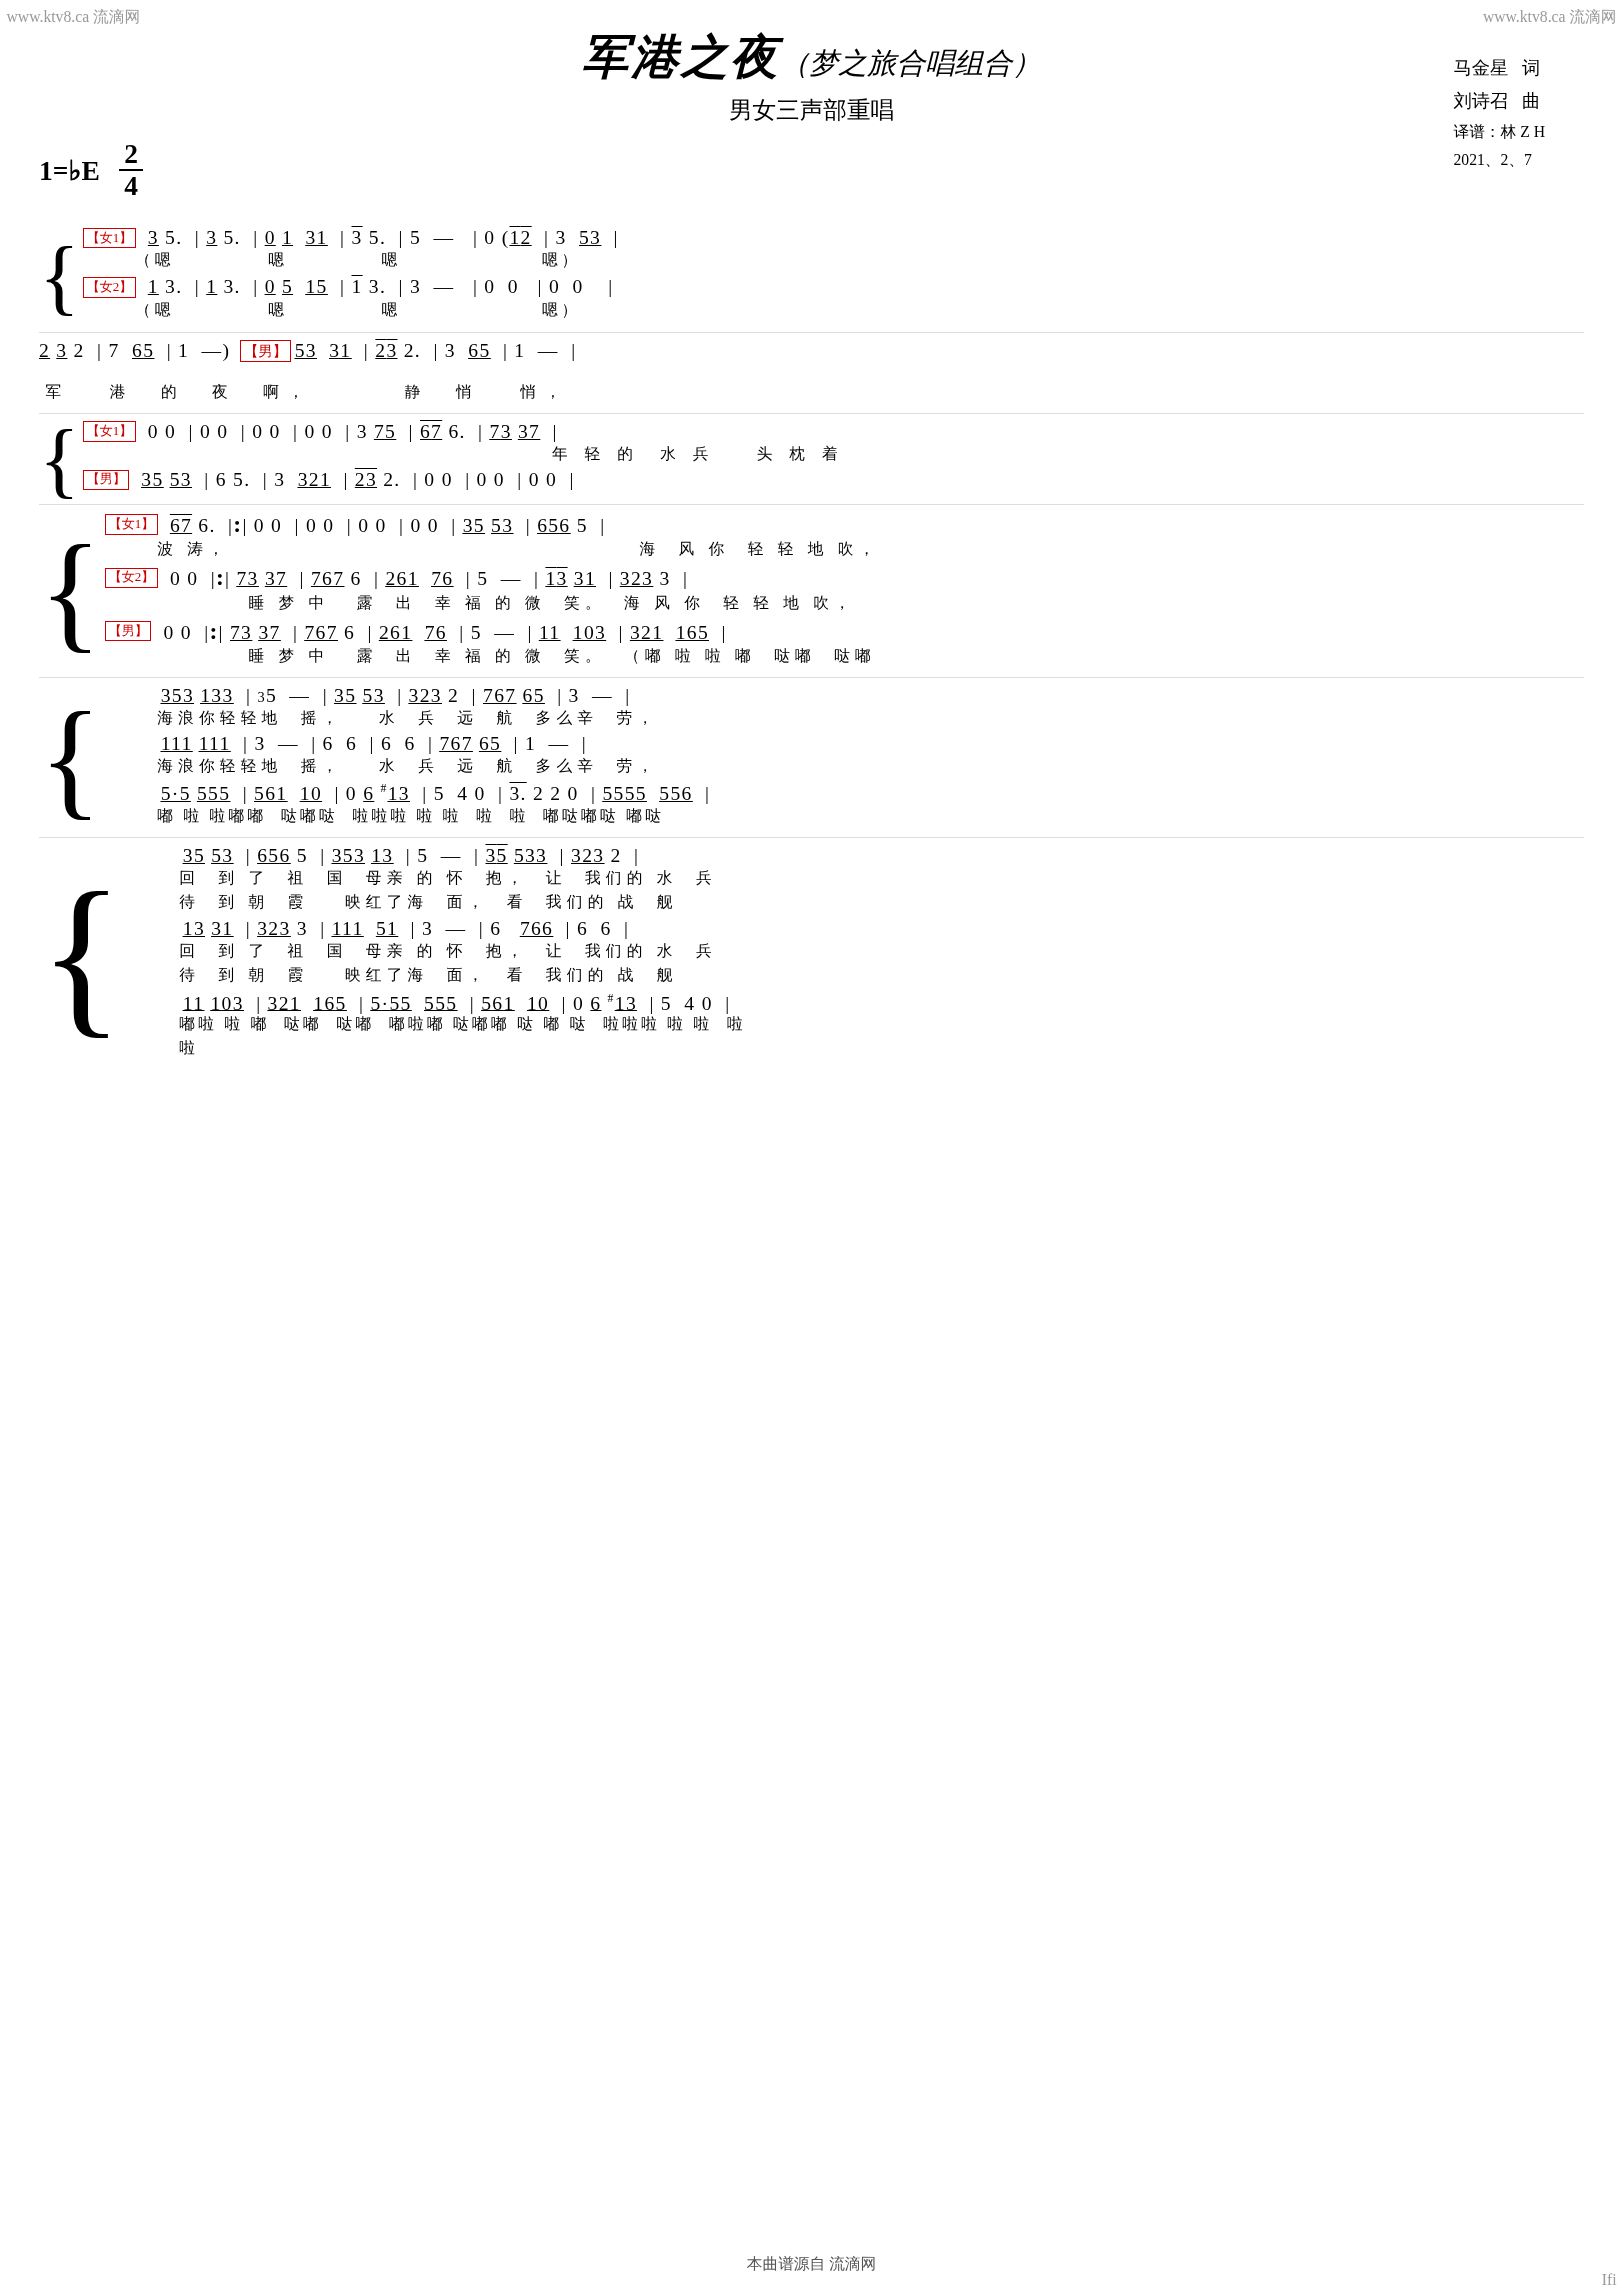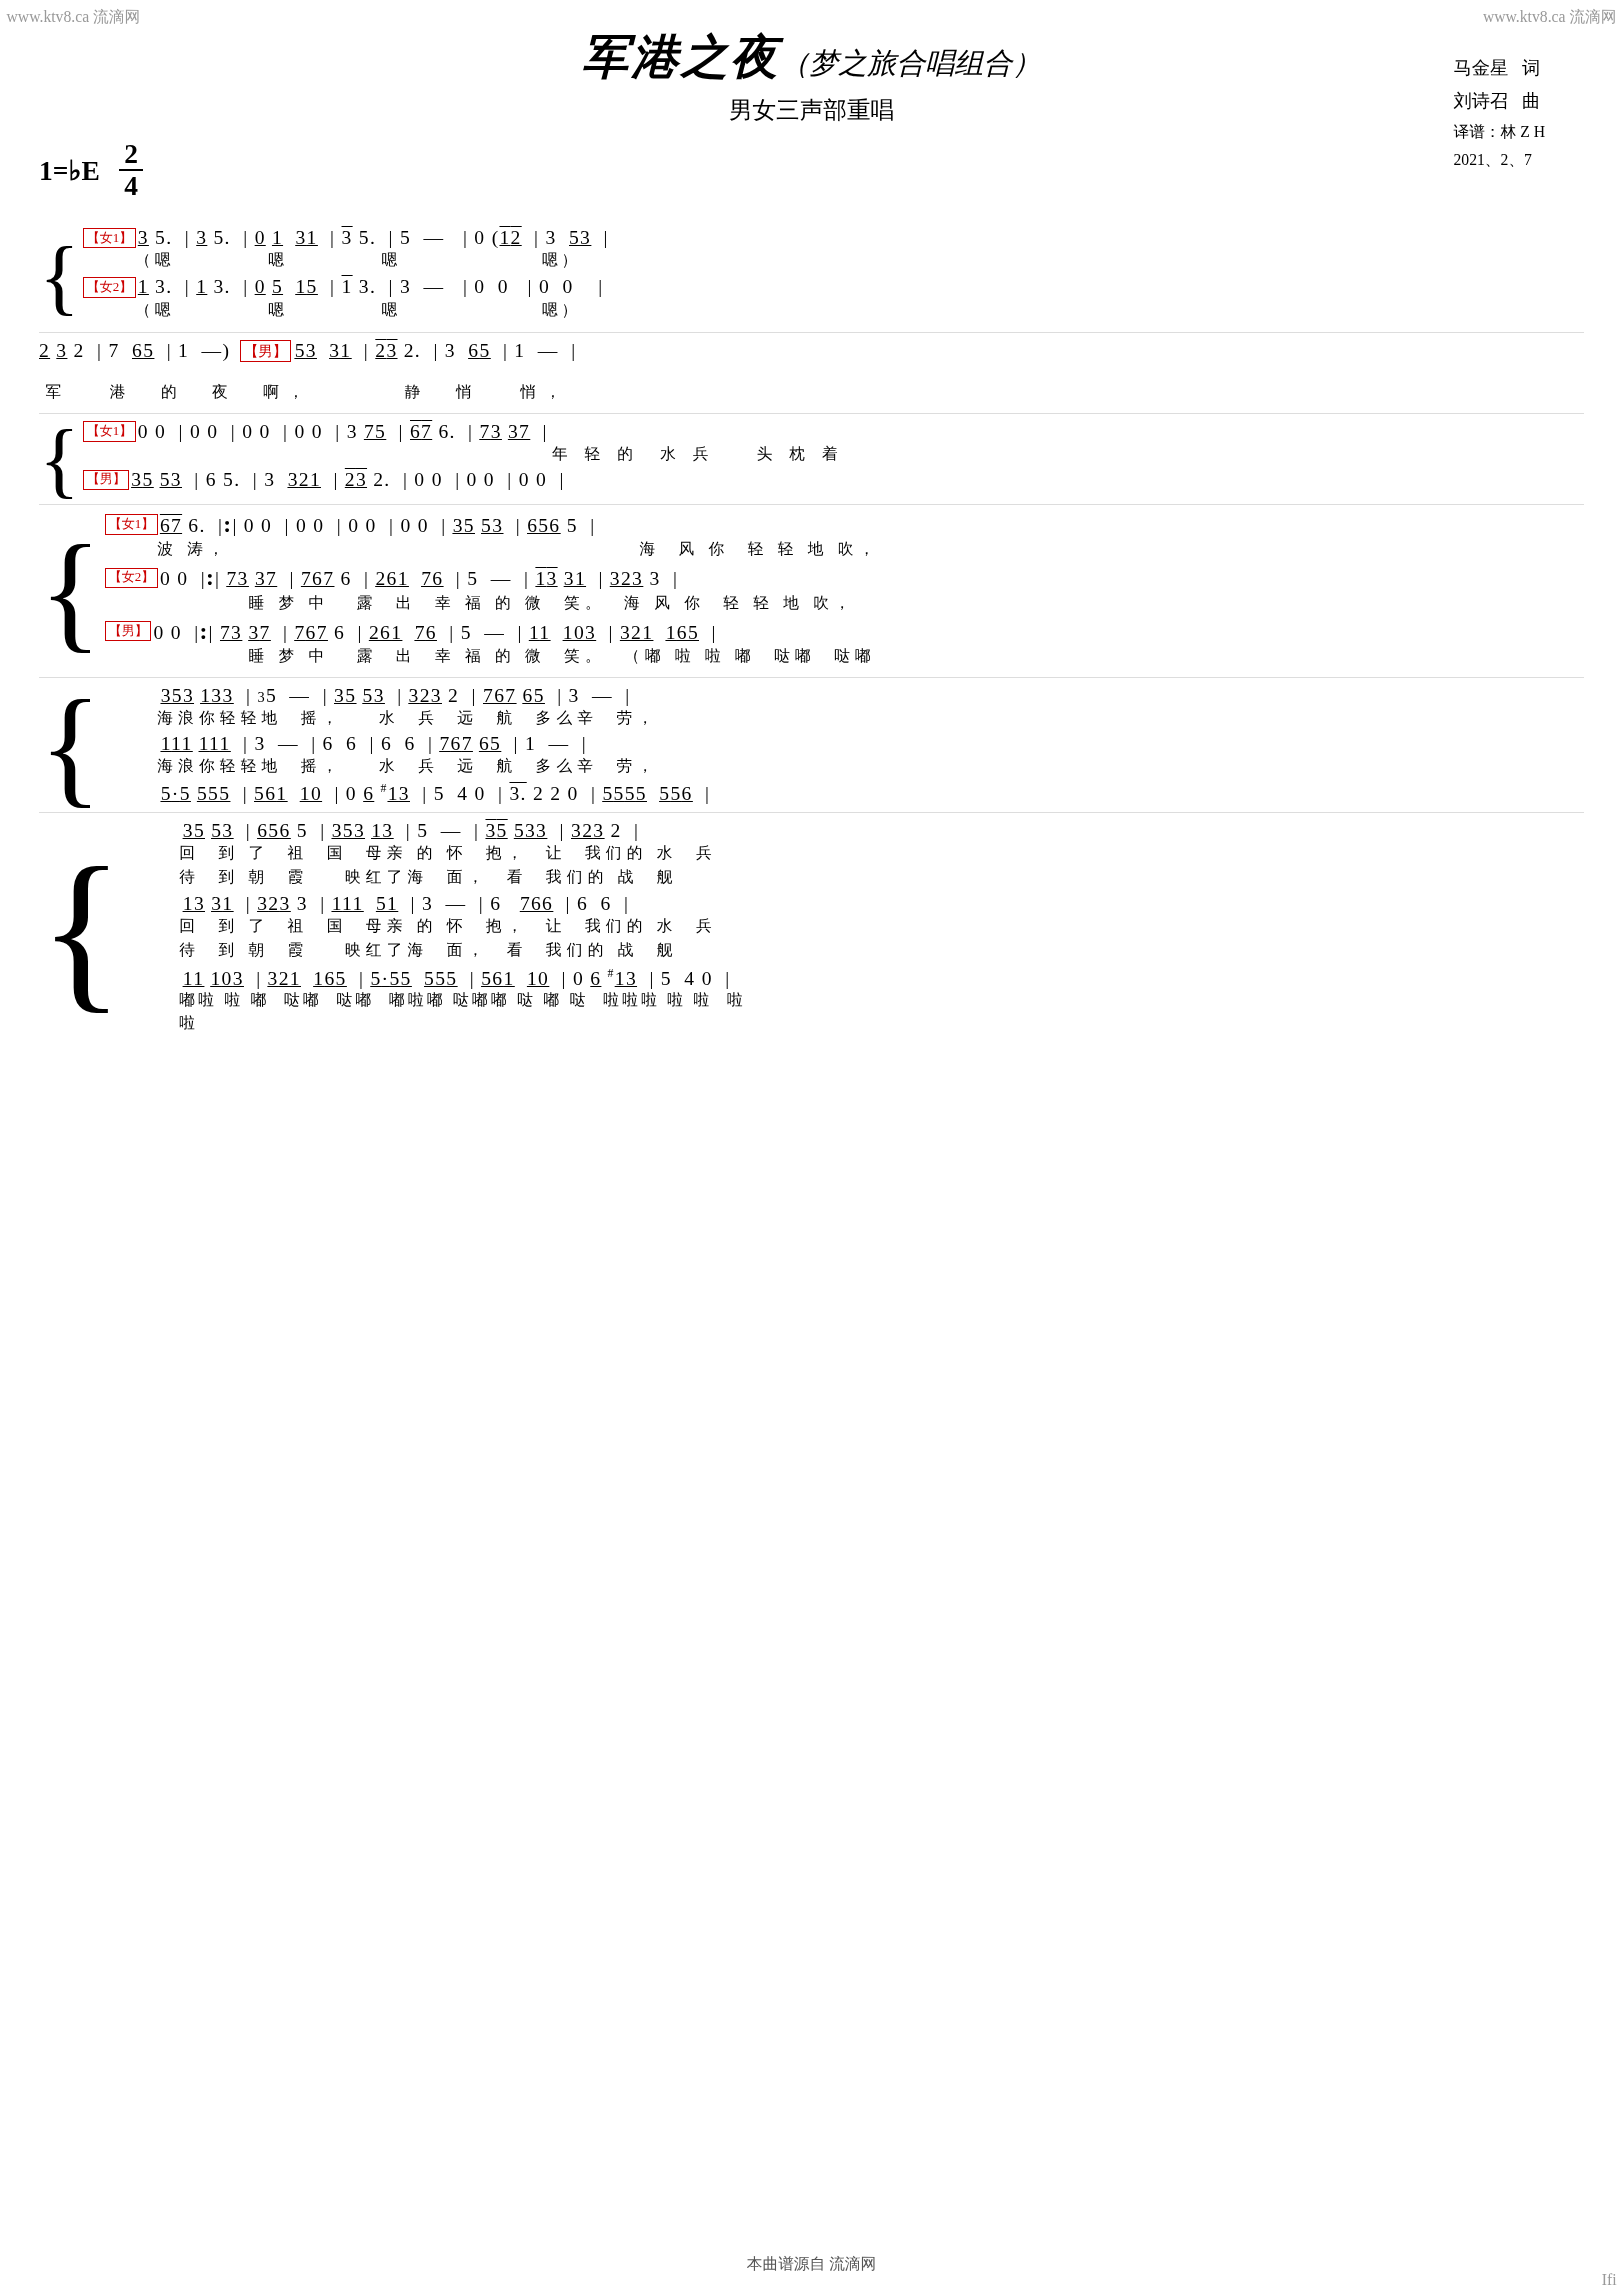--- a/index.html
+++ b/index.html
@@ -104,21 +104,21 @@
       line-height: 1.8;
     }
 
     .sv-label {
       font-size: 13px;
       color: #cc0000;
       border: 0.7px solid #cc0000;
       padding: 0.7px 2.6px;
       min-width: 39px;
       text-align: center;
-      margin-right: 2px;
+      margin-right: 12px;
       flex-shrink: 0;
       line-height: 1.3;
     }
 
     .sv-notes {
       font-size: 19.6px;
       letter-spacing: 1.3px;
       flex: 1;
     }
 
@@ -314,20 +314,23 @@
       <div style="padding-left:52px; font-size:15.7px; letter-spacing:5.2px; margin-bottom:3.9px;">
         海浪你轻轻地&nbsp;&nbsp;摇，&nbsp;&nbsp;&nbsp;&nbsp;水&nbsp;&nbsp;兵&nbsp;&nbsp;远&nbsp;&nbsp;航&nbsp;&nbsp;多么辛&nbsp;&nbsp;劳，
       </div>
 
       <div style="display:flex; align-items:center; margin-bottom:1.3px;">
         <div style="min-width:49px; margin-right:6.5px;"></div>
         <span class="sv-notes" style="font-size:19.6px;">
           <u><u>5</u><u>·</u><u>5</u></u>&nbsp;<u><u>5</u><u>5</u><u>5</u></u>&nbsp;&nbsp;|&nbsp;<u><u>5</u><u>6</u><u>1</u></u>&nbsp;&nbsp;<u><u>1</u><u>0</u></u>&nbsp;&nbsp;|&nbsp;0&nbsp;<u>6</u>&nbsp;<sup style="font-size:11.8px;">#</sup><u><u>1</u><u>3</u></u>&nbsp;&nbsp;|&nbsp;5&nbsp;&nbsp;4&nbsp;0&nbsp;&nbsp;|&nbsp;<span style="text-decoration:overline;">3.</span>&nbsp;2&nbsp;2&nbsp;0&nbsp;&nbsp;|&nbsp;<u><u>5</u><u>5</u><u>5</u><u>5</u></u>&nbsp;&nbsp;<u><u>5</u><u>5</u><u>6</u></u>&nbsp;&nbsp;|
         </span>
       </div>
+      <div style="padding-left:52px; font-size:15.7px; letter-spacing:3.3px; margin-bottom:3.9px;">
+        嘟&nbsp;啦&nbsp;啦嘟嘟&nbsp;&nbsp;哒嘟哒&nbsp;&nbsp;啦啦啦&nbsp;啦&nbsp;啦&nbsp;&nbsp;啦&nbsp;&nbsp;啦&nbsp;&nbsp;嘟哒嘟哒&nbsp;嘟哒
+      </div>
     </div>
   </div>
 
   <hr style="border:none; border-top:0.7px solid #ddd; margin:6.5px 0;">
 
   <div style="display:flex; margin-bottom:5.2px;">
     <div style="display:flex; flex-direction:column; justify-content:center; margin-right:3.3px;">
       <span style="font-size:177px; line-height:0.88; font-weight:100;">{</span>
     </div>
     <div style="flex:1;">

